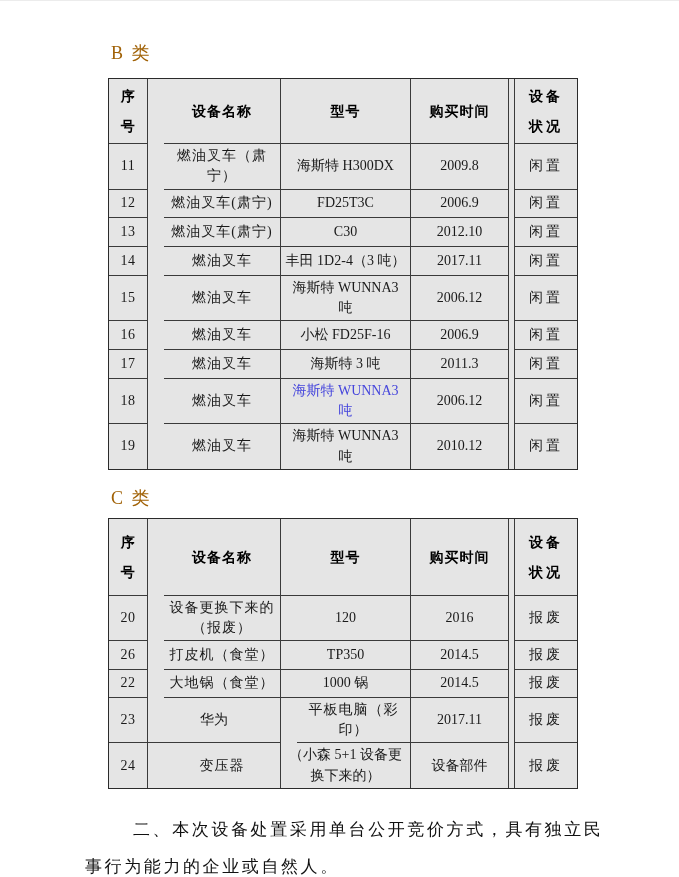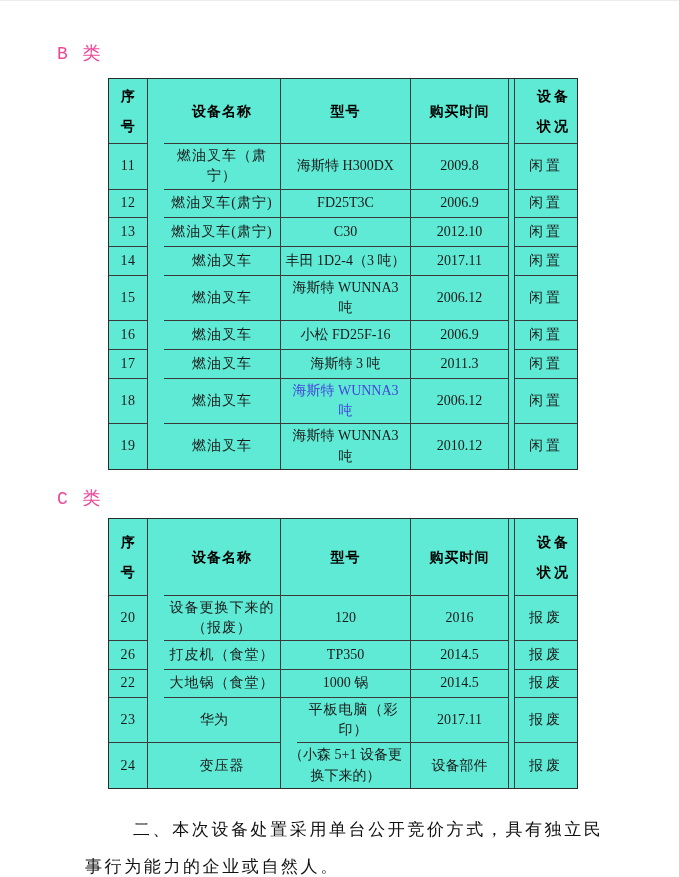--- a/index.html
+++ b/index.html
@@ -2,52 +2,52 @@
 <html><head>
 <meta charset="utf-8">
 <style>
   html,body{margin:0;padding:0;}
   body{
     width:679px;height:877px;overflow:hidden;background:#ffffff;
     border-top:1px solid #ececec;
     font-family:"Liberation Serif",serif;color:#1a1a1a;
   }
   .section-label{
-    margin:40px 0 13px 57px;
+    margin:40px 0 13px 111px;
     font-size:18px;letter-spacing:2px;
-    font-family:Liberation Mono, monospace;color:#ec4899;
+    font-family:Liberation Serif, serif;color:#a16207;
   }
   .section-label.second{margin-top:16px;margin-bottom:8px;}
   .tbl{
     display:grid;
     grid-template-columns:39px 133px 130px 98px 6px 62px;
     border:1px solid #2b2b2b;
     margin-left:108px;
     width:468px;
-    background:#5eead4;
+    background:#e5e5e5;
   }
   .tbl-b{grid-template-rows:65px;grid-auto-rows:minmax(28.7px,auto);}
   .tbl-c{grid-template-rows:77px;grid-auto-rows:minmax(28.2px,auto);}
   .cell{
     display:flex;align-items:center;justify-content:center;
     text-align:center;
     border-right:1px solid #3a3a3a;border-bottom:1px solid #3a3a3a;
     font-size:14px;line-height:1.45;
     padding:2px 3px;box-sizing:border-box;
     font-family:"Liberation Serif",serif;
   }
   .cell.last{border-right:none;}
   .cell.gap{border-bottom:none;padding:0;}
   .cell.lastrow{border-bottom:none;}
   .cell.hdr{
     font-family:"Liberation Sans",sans-serif;font-weight:bold;
     font-size:14px;letter-spacing:1px;line-height:2.15;color:#000;
   }
   .cell.hdr.c0{word-break:break-all;padding:0 8px;}
-  .cell.hdr.c4{word-break:break-all;padding:0 6px;text-align:right;}
+  .cell.hdr.c4{word-break:break-all;padding:0 6px;}
   .cell.c0{letter-spacing:0.5px;}
   .cell.c1{letter-spacing:1px;word-break:break-all;margin-left:16px;}
   .cell.c2{word-break:break-all;}
   .cell.c4{letter-spacing:3px;}
   .para{
     margin:22px 70px 0 85px;
     font-size:17px;line-height:37px;letter-spacing:2.6px;
     text-indent:48px;color:#111;
     font-family:"Liberation Serif",serif;
   }

